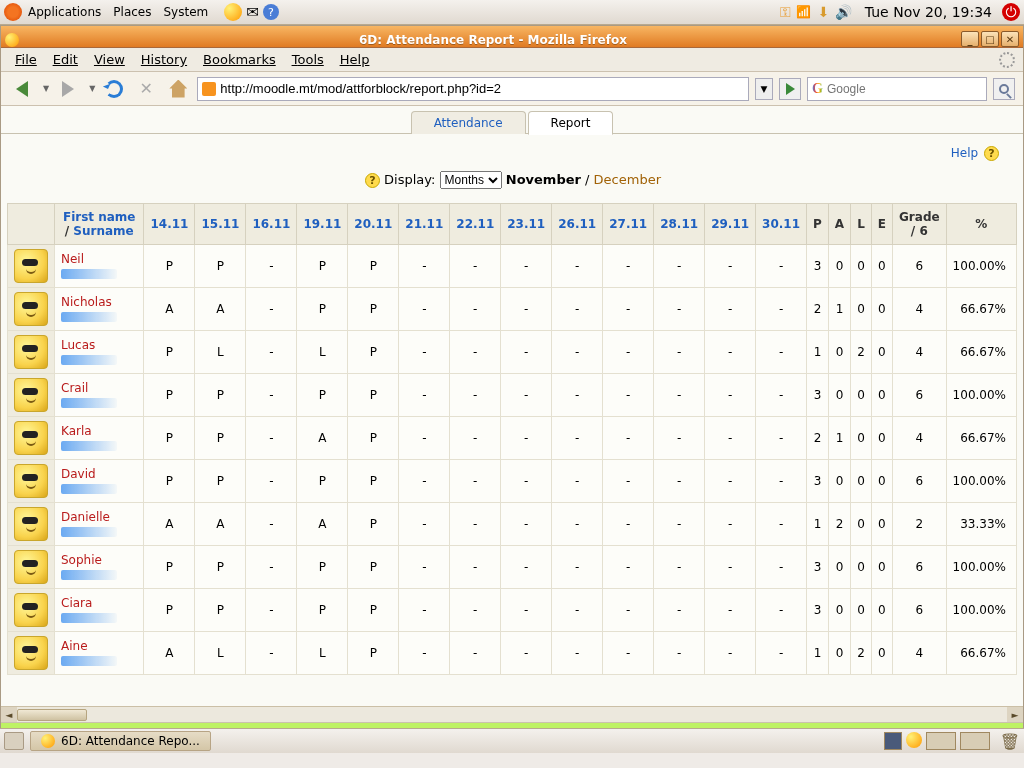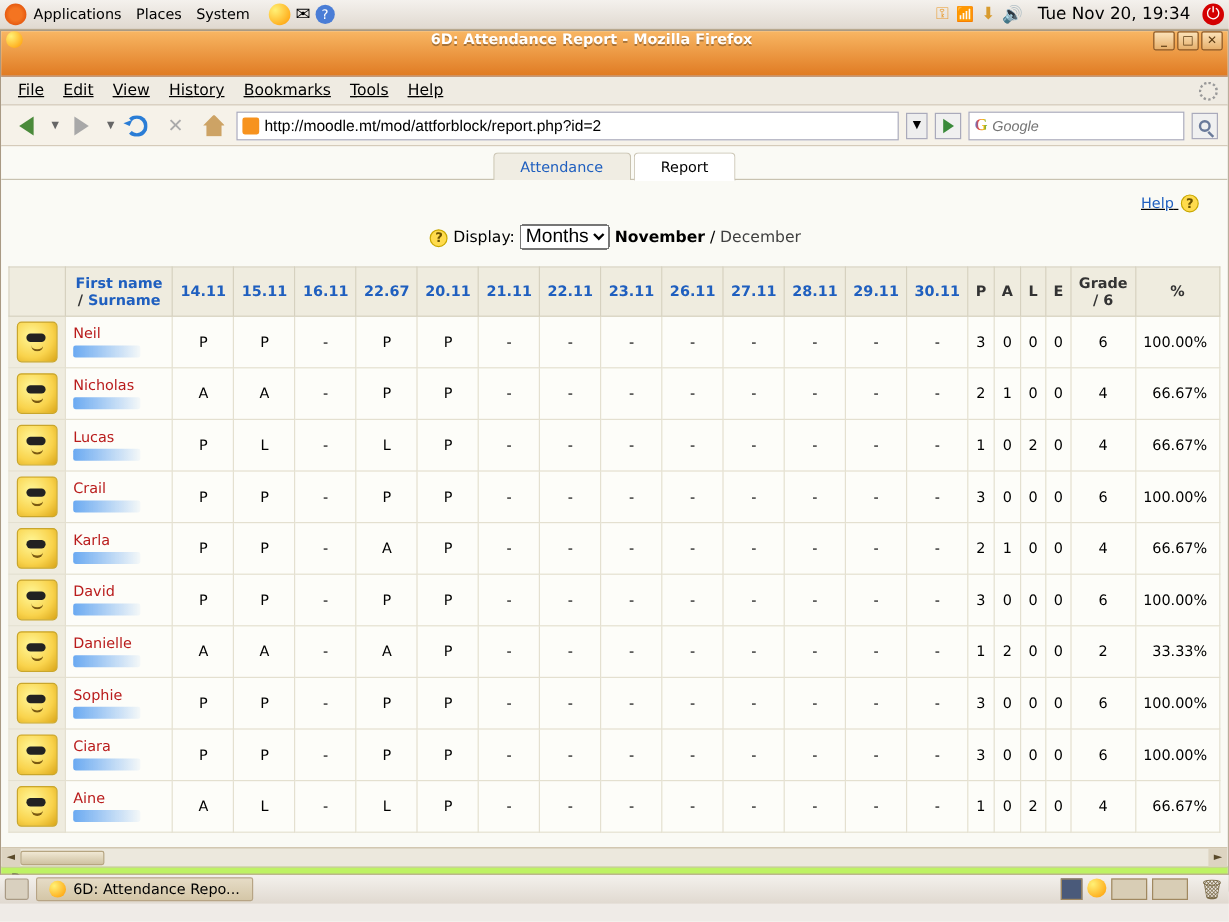--- a/index.html
+++ b/index.html
@@ -6,21 +6,21 @@
 body { font-family: "DejaVu Sans", Arial, sans-serif; font-size: 11px; background: #efebe7; width: 1024px; height: 768px; overflow: hidden; }
 .top-panel { height: 25px; background: linear-gradient(#f4f1ed, #e0d9d0); border-bottom: 1px solid #b8a98f; display: flex; align-items: center; padding: 0 4px; font-size: 12px; }
 .top-panel .ubuntu-logo { width: 18px; height: 18px; border-radius: 50%; background: radial-gradient(circle, #f47421 40%, #d94100 100%); margin-right: 6px; }
 .top-panel .menu { margin-right: 12px; cursor: default; }
 .top-panel .spacer { flex: 1; }
 .top-panel .tray { display: flex; align-items: center; gap: 6px; }
 .top-panel .tray span { font-size: 14px; }
 .top-panel .clock { margin-left: 6px; }
 .top-panel .power { width: 18px; height: 18px; border-radius: 50%; background: #d40000; color: #fff; display: flex; align-items: center; justify-content: center; font-size: 11px; margin-left: 4px; }
 .window { position: absolute; top: 25px; left: 0; right: 0; bottom: 25px; background: #fff; display: flex; flex-direction: column; border: 1px solid #a99a84; }
-.titlebar { height: 38px; background: linear-gradient(#f8b663, #e07b23); border-bottom: 1px solid #a9683a; display: flex; align-items: flex-start; padding: 0 4px; color: #fff; font-weight: bold; font-size: 12px; }
+.titlebar { height: 22px; background: linear-gradient(#f8b663, #e07b23); border-bottom: 1px solid #a9683a; display: flex; align-items: flex-end; padding: 0 4px; color: #fff; font-weight: bold; font-size: 12px; }
 .titlebar .ffx { width: 14px; height: 14px; background: radial-gradient(circle at 30% 30%, #fff176, #ff9800); border-radius: 50%; margin-right: 6px; }
 .titlebar .t { flex: 1; text-align: center; text-shadow: 0 1px 0 rgba(0,0,0,.3); }
 .titlebar .winbtns { display: flex; gap: 2px; }
 .titlebar .wb { width: 18px; height: 16px; background: linear-gradient(#fbe2b9,#e6b06c); border: 1px solid #8a5a2b; display: flex; align-items: center; justify-content: center; font-size: 10px; color: #5a3a12; border-radius: 2px; }
 .menubar { height: 24px; background: #efebe2; border-bottom: 1px solid #ccc1af; display: flex; align-items: center; padding: 0 8px; gap: 4px; font-size: 13px; }
 .menubar span { padding: 2px 6px; text-decoration: underline; }
 .menubar span u { text-decoration: underline; }
 .menubar .throbber { margin-left: auto; width: 16px; height: 16px; border: 2px dotted #999; border-radius: 50%; }
 .toolbar { height: 34px; background: #f6f2e9; border-bottom: 1px solid #ccc1af; display: flex; align-items: center; padding: 0 8px; gap: 6px; }
 .nav-btn { width: 26px; height: 26px; display: flex; align-items: center; justify-content: center; }
@@ -32,37 +32,37 @@
 .stop-ico { width: 16px; height: 16px; color: #aaa; font-size: 16px; line-height: 16px; text-align: center; }
 .home-ico { width: 18px; height: 18px; background: #cda365; clip-path: polygon(50% 0, 100% 50%, 85% 50%, 85% 100%, 15% 100%, 15% 50%, 0 50%); }
 .urlbar { flex: 1; height: 24px; border: 1px solid #aab; background: #fff; display: flex; align-items: center; padding: 0 4px; font-size: 13px; }
 .urlbar .favicon { width: 14px; height: 14px; background: #f7931e; margin-right: 4px; border-radius: 2px; }
 .urlbar input { flex: 1; border: none; outline: none; font-size: 13px; }
 .url-dd { width: 18px; height: 22px; border: 1px solid #aab; background: #eee; display: flex; align-items: center; justify-content: center; font-size: 9px; }
 .go-btn { width: 22px; height: 22px; border: 1px solid #aab; background: #f0f0f0; display: flex; align-items: center; justify-content: center; }
 .go-tri { width: 0; height: 0; border-top: 6px solid transparent; border-bottom: 6px solid transparent; border-left: 9px solid #3a8a3a; }
 .search { width: 180px; height: 24px; border: 1px solid #aab; background: #fff; display: flex; align-items: center; padding: 0 4px; }
 .search .g { font-family: Georgia, serif; font-weight: bold; font-size: 14px; background: linear-gradient(90deg,#4285F4,#EA4335,#FBBC05,#34A853); -webkit-background-clip: text; color: transparent; margin-right: 4px; }
-.search input { flex: 1; border: none; outline: none; color: #777; font-style: italic; font-size: 12px; }
+.search input { flex: 1; border: none; outline: none; color: #777; font-size: 12px; }
 .search-btn { width: 22px; height: 22px; border: 1px solid #aab; background: #f0f0f0; display: flex; align-items: center; justify-content: center; }
 .mag { width: 10px; height: 10px; border: 2px solid #6a7a9a; border-radius: 50%; position: relative; }
 .mag::after { content: ""; position: absolute; right: -5px; bottom: -5px; width: 6px; height: 2px; background: #6a7a9a; transform: rotate(45deg); }
 .pagewrap { flex: 1; overflow: hidden; background: #fafaf5; display: flex; flex-direction: column; }
 .content-scroll { flex: 1; overflow: auto; }
 .tabs-row { text-align: center; padding-top: 4px; border-bottom: 1px solid #c8c2b0; position: relative; }
 .ptabs { display: inline-flex; position: relative; top: 1px; }
 .ptab { padding: 4px 22px; border: 1px solid #c8c2b0; border-bottom: none; background: #f0ede3; font-size: 12px; border-radius: 4px 4px 0 0; margin: 0 1px; }
 .ptab a { color: #1f5fbf; text-decoration: none; }
 .ptab.active { background: #fff; border-bottom: 1px solid #fff; margin-bottom: -1px; }
-.help-row { text-align: right; padding: 12px 24px 6px; font-size: 12px; text-decoration: underline; }
+.help-row { text-align: right; padding: 12px 24px 6px; font-size: 12px; }
 .help-row a { color: #1f5fbf; text-decoration: none; }
 .helpq { display: inline-block; width: 15px; height: 15px; border-radius: 50%; background: #ffdb4d; border: 1px solid #c9a800; color: #6b5200; text-align: center; line-height: 14px; font-weight: bold; font-size: 11px; margin-left: 2px; }
 .display-row { text-align: center; font-size: 13px; padding: 4px 0 14px; }
-.display-row select { font-size: 16px; }
-.display-row a { color: #404040; text-decoration: none; }
+.display-row select { font-size: 12px; }
+.display-row a { color: #a16207; text-decoration: none; }
 .att-table { border-collapse: collapse; margin: 0 6px; font-size: 12px; }
 .att-table th { background: #efecdf; border: 1px solid #d6d1bf; padding: 6px 6px; color: #1f5fbf; font-weight: bold; text-align: center; }
 .att-table th.stat, .att-table th.grade, .att-table th.pct { color: #333; }
 .att-table th.name a, .att-table th.date a { color: #1f5fbf; text-decoration: none; font-weight: bold; }
 .att-table th.name { color: #333; }
 .att-table td { border: 1px solid #e4e0d0; padding: 4px 6px; text-align: center; background: #fdfdf9; height: 38px; }
 .att-table td.avatar-cell { background: #efecdf; width: 42px; }
 .att-table td.name-cell { text-align: left; width: 128px; }
 .att-table td.name-cell a { color: #b91c1c; text-decoration: none; }
 .att-table td.pct { text-align: right; padding-right: 10px; }
@@ -184,21 +184,21 @@
       </div>
 
       <table class="att-table" id="att-table">
         <thead>
             <tr id="hdr-row">
               <th></th>
               <th class="name"><a>First name</a> / <a>Surname</a></th>
               <th class="date"><a>14.11</a></th>
               <th class="date"><a>15.11</a></th>
               <th class="date"><a>16.11</a></th>
-              <th class="date"><a>22.67</a></th>
+              <th class="date"><a>19.11</a></th>
               <th class="date"><a>20.11</a></th>
               <th class="date"><a>21.11</a></th>
               <th class="date"><a>22.11</a></th>
               <th class="date"><a>23.11</a></th>
               <th class="date"><a>26.11</a></th>
               <th class="date"><a>27.11</a></th>
               <th class="date"><a>28.11</a></th>
               <th class="date"><a>29.11</a></th>
               <th class="date"><a>30.11</a></th>
               <th class="stat">P</th>

